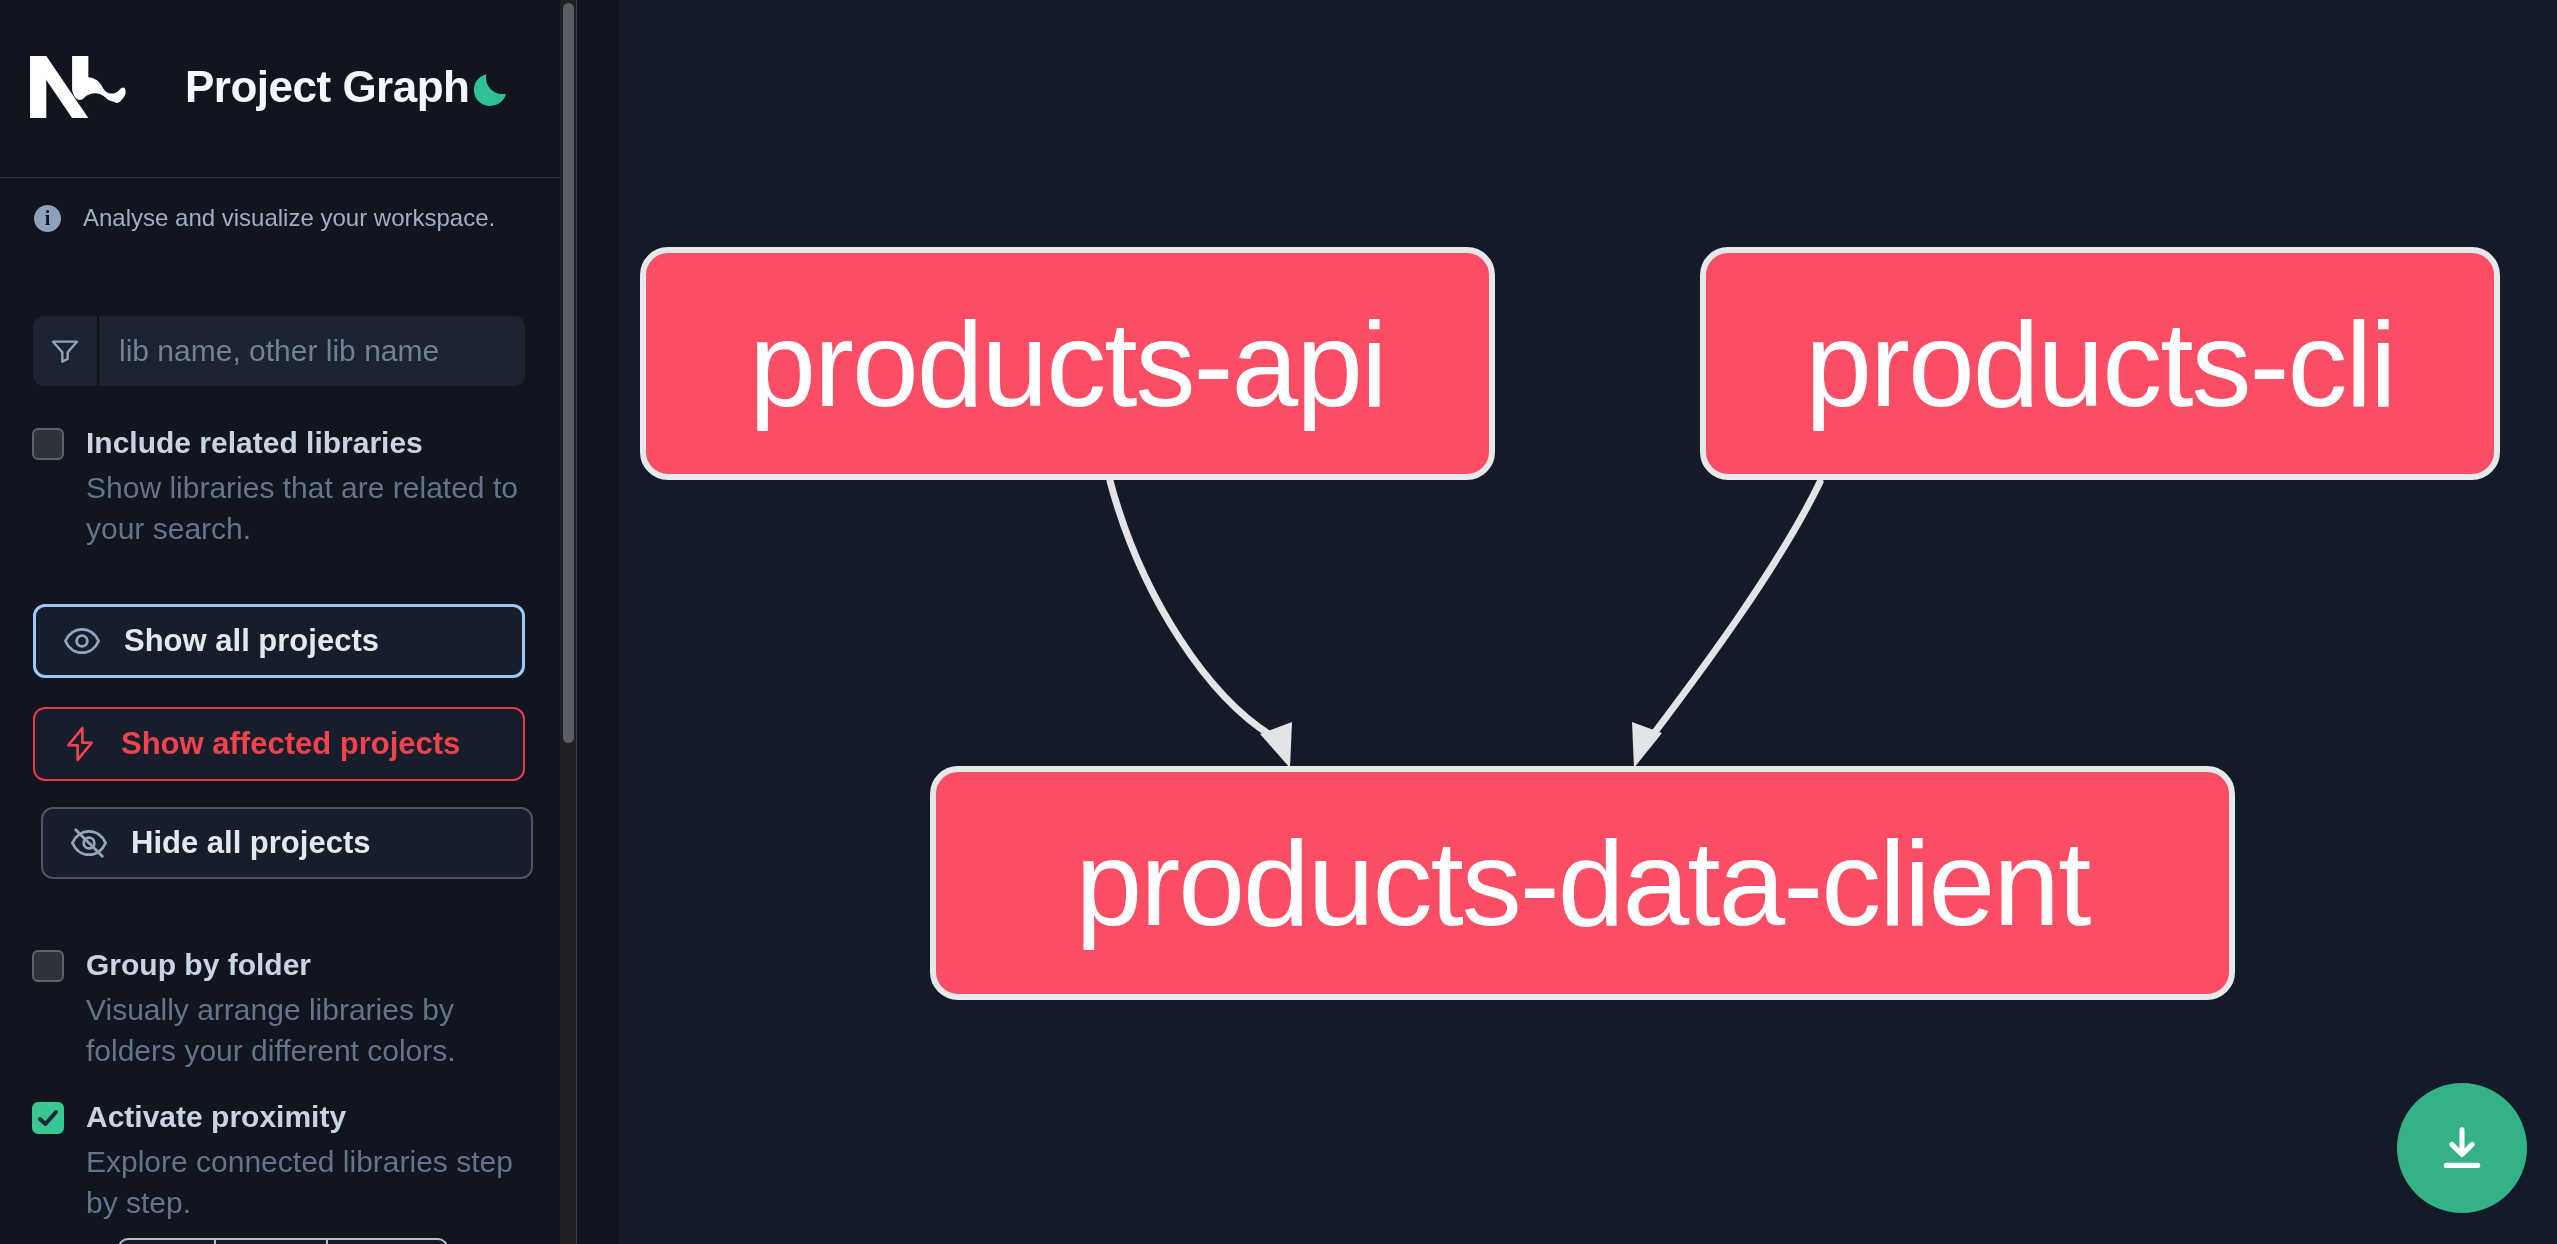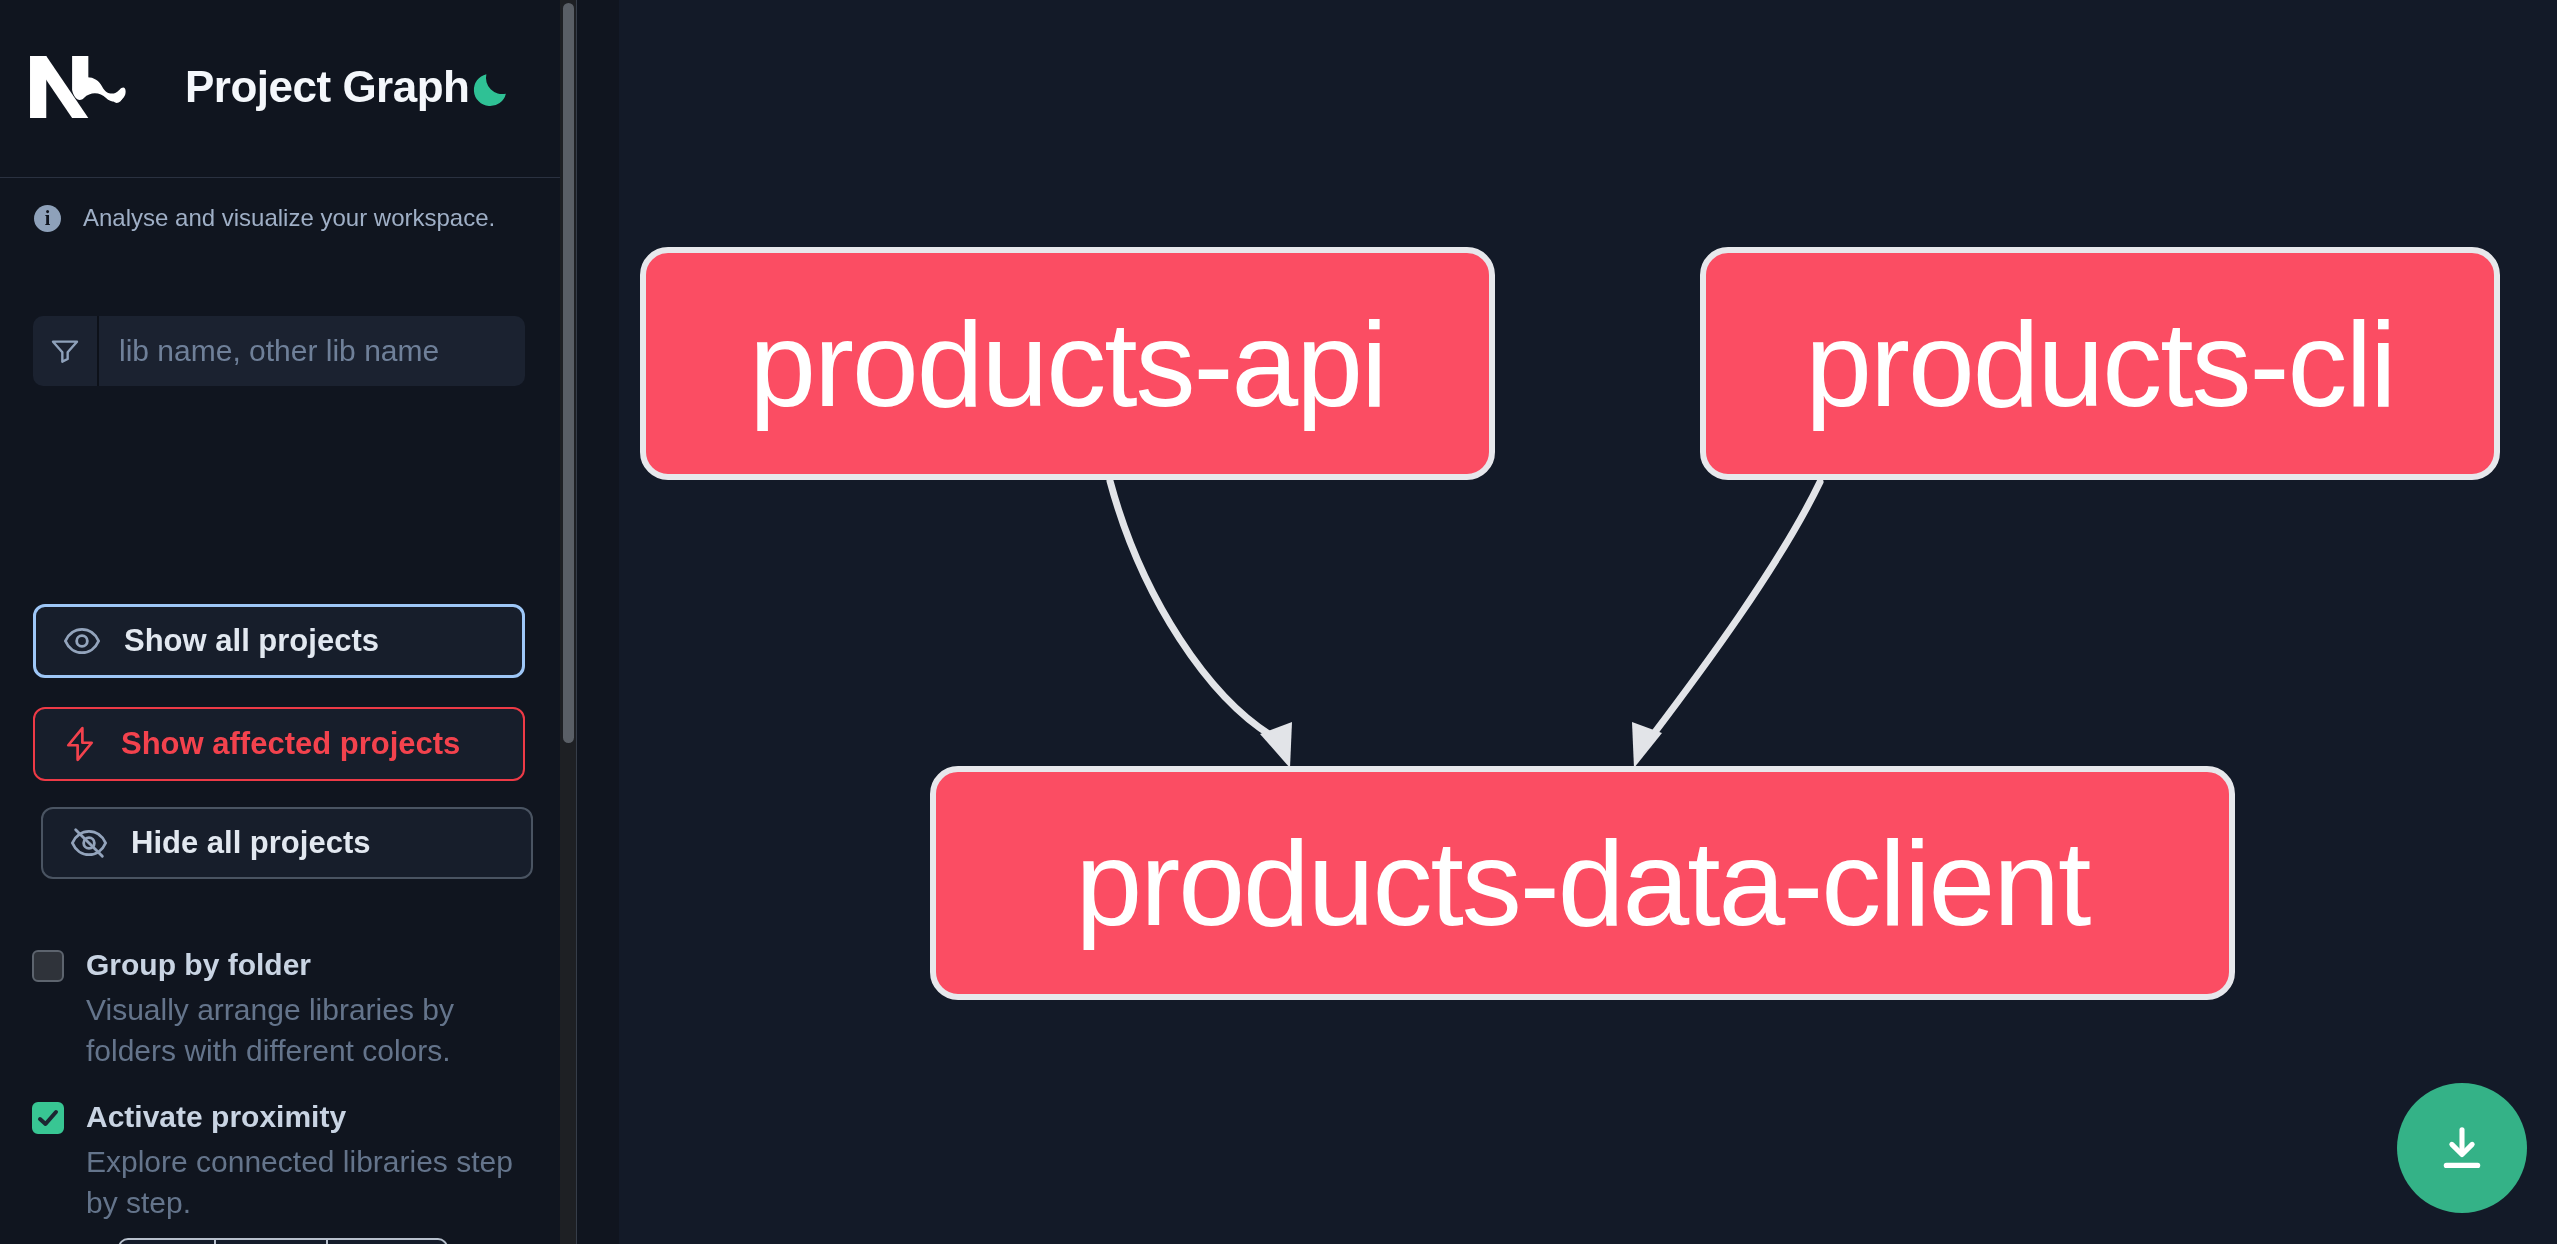--- a/index.html
+++ b/index.html
@@ -113,20 +113,32 @@
 
     <div class="search-box">
       <div class="search-icon-cell">
         <svg width="32" height="32" viewBox="0 0 24 24" fill="none" stroke="#8ea1ba" stroke-width="1.8" stroke-linejoin="round" stroke-linecap="round">
           <path d="M3 5h18l-7 8v5l-4 2v-7L3 5z"></path>
         </svg>
       </div>
       <input class="search-input" type="text" placeholder="lib name, other lib name" style="">
     </div>
 
+    <div class="toggle-row row-include">
+      <div class="cbx">
+        
+      </div>
+      <div class="toggle-content">
+        <div class="toggle-label">Include related libraries</div>
+        <div class="toggle-desc">
+          <div>Show libraries that are related to</div>
+          <div>your search.</div>
+        </div>
+      </div>
+    </div>
 
     <button class="sb-btn btn-show-all">
       <svg width="40" height="40" viewBox="0 0 24 24" fill="none" stroke="#93a4bc" stroke-width="1.7">
         <path d="M2.04 12C3.9 7.6 7.7 5 12 5s8.1 2.6 9.96 7c-1.86 4.4-5.66 7-9.96 7s-8.1-2.6-9.96-7Z"></path>
         <circle cx="12" cy="12" r="3.2"></circle>
       </svg>
       <span>Show all projects</span>
     </button>
 
     <button class="sb-btn btn-affected">
@@ -146,21 +158,21 @@
     </button>
 
     <div class="toggle-row row-group">
       <div class="cbx">
         
       </div>
       <div class="toggle-content">
         <div class="toggle-label">Group by folder</div>
         <div class="toggle-desc">
           <div>Visually arrange libraries by</div>
-          <div>folders with different colors.</div>
+          <div>folders your different colors.</div>
         </div>
       </div>
     </div>
 
     <div class="toggle-row row-prox checked">
       <div class="cbx">
         <svg width="24" height="24" viewBox="0 0 24 24" fill="none" stroke="#1c2732" stroke-width="4" stroke-linecap="round" stroke-linejoin="round">
             <polyline points="4,13 9.5,18 20,6"></polyline>
           </svg>
       </div>

